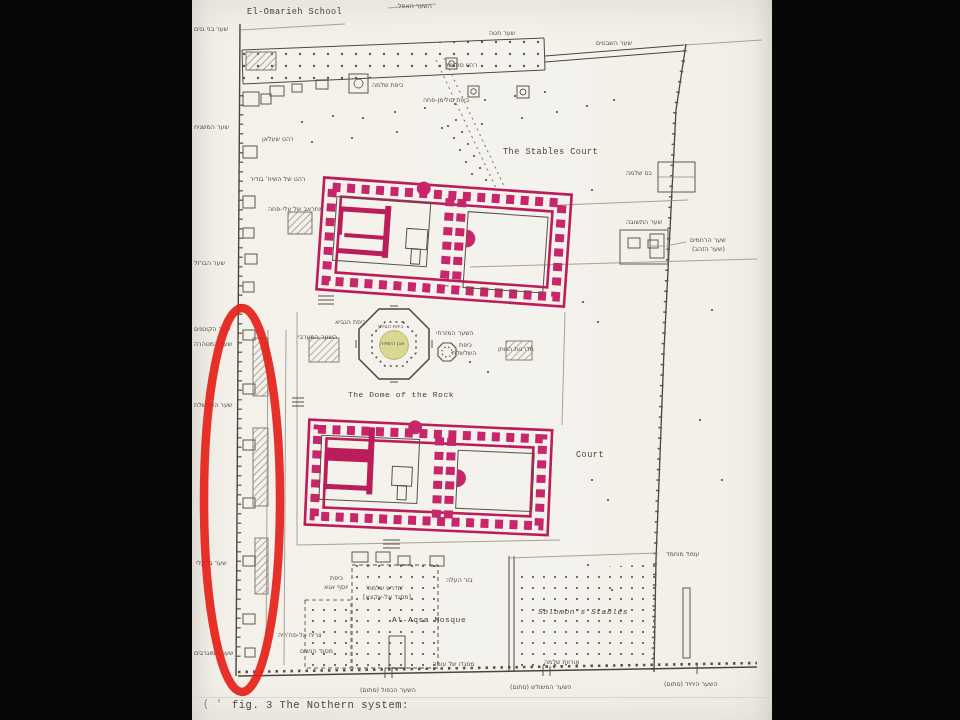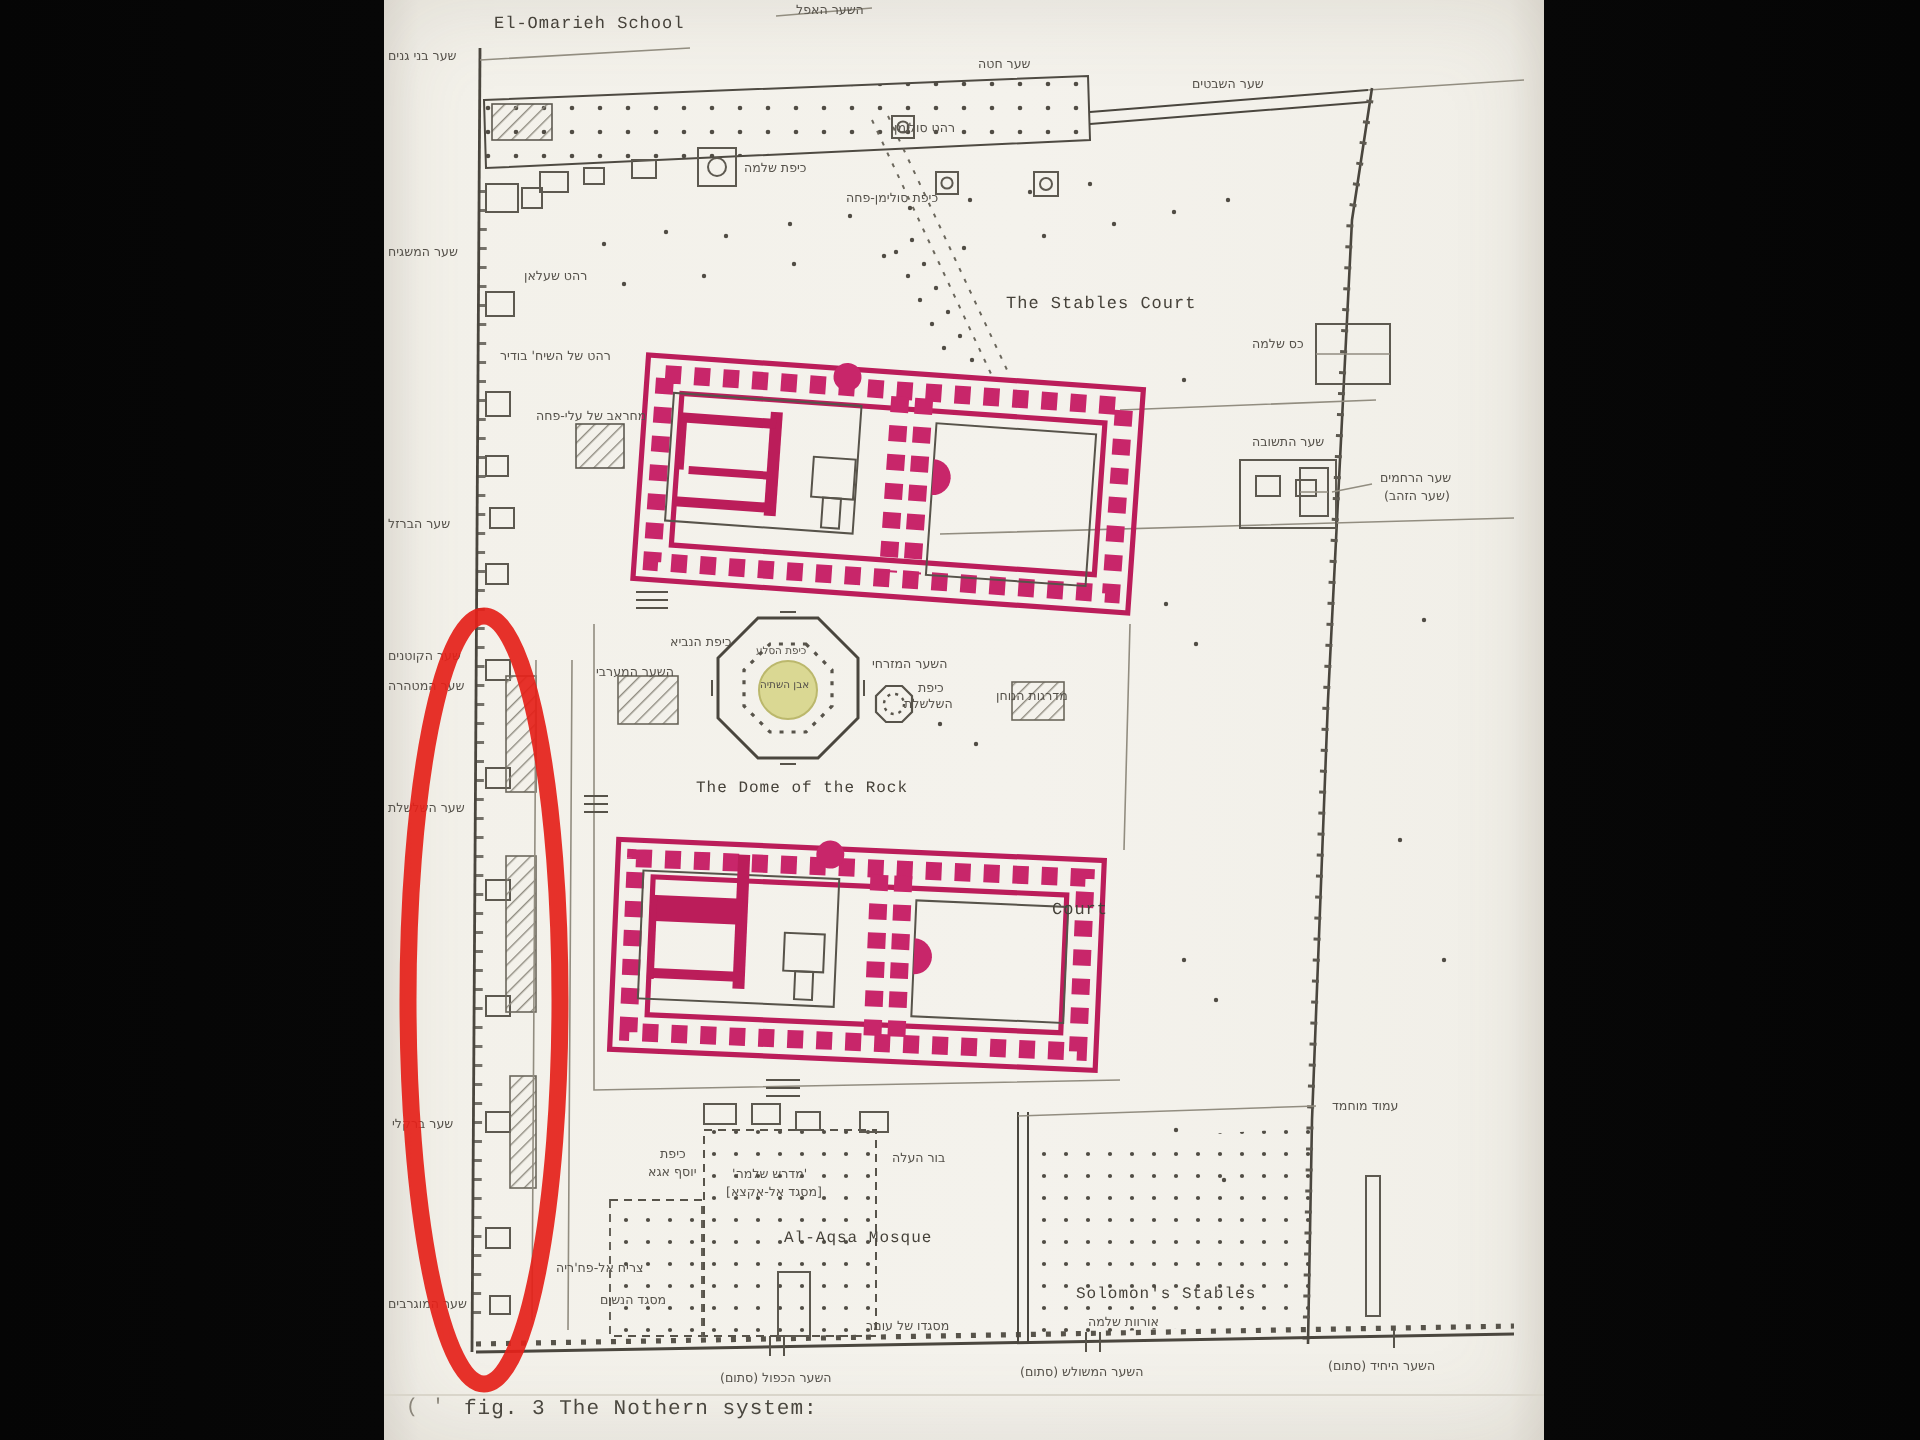--- a/index.html
+++ b/index.html
@@ -221,23 +221,23 @@
       <path class="dk" d="M390 306 h8 M390 382 h8 M356 340 v8 M432 340 v8"></path>
       <polygon points="451,343 456,348 456,356 451,361 443,361 438,356 438,348 443,343" fill="none" stroke="#57534a" stroke-width="1.1"></polygon>
       <circle cx="447" cy="352" r="5" fill="none" stroke="#57534a" stroke-width="1.2" stroke-dasharray="1.5 2.5"></circle>
     </g>
   </svg>
 
   <div class="labels" id="labels">
       <span class="lbl lbl-en" style="left: 247px; top: 8px; font-size: 8.5px;">El-Omarieh School</span>
       <span class="lbl lbl-en" style="left: 503px; top: 148px; font-size: 8.5px;">The Stables Court</span>
       <span class="lbl lbl-en" style="left: 328px; top: 391px; font-size: 8px; margin-left: 20px;">The Dome of the Rock</span>
-      <span class="lbl lbl-en" style="left: 526px; top: 451px; font-size: 8.5px;">Court</span>
+      <span class="lbl lbl-en" style="left: 576px; top: 451px; font-size: 8.5px;">Court</span>
       <span class="lbl lbl-en" style="left: 392px; top: 616px; font-size: 8px;">Al-Aqsa Mosque</span>
-      <span class="lbl lbl-en" style="left: 538px; top: 644px; font-size: 8px;">Solomon's Stables</span>
+      <span class="lbl lbl-en" style="left: 538px; top: 608px; font-size: 8px; font-style: italic;">Solomon's Stables</span>
       <span class="lbl lbl-en" style="left: 232px; top: 700px; font-size: 10.5px; color: rgb(74, 71, 63);">fig. 3  The Nothern system:</span>
       <span class="lbl lbl-en" style="left: 203px; top: 700px; font-size: 10px; color: rgb(138, 133, 122);">( '</span>
       <span class="lbl lbl-he" style="left: 398px; top: 3px;">השער האפל</span>
       <span class="lbl lbl-he" style="left: 489px; top: 30px;">שער חטה</span>
       <span class="lbl lbl-he" style="left: 596px; top: 40px;">שער השבטים</span>
       <span class="lbl lbl-he" style="left: 626px; top: 170px;">כס שלמה</span>
       <span class="lbl lbl-he" style="left: 626px; top: 219px;">שער התשובה</span>
       <span class="lbl lbl-he" style="left: 690px; top: 237px;">שער הרחמים</span>
       <span class="lbl lbl-he" style="left: 692px; top: 246px;">(שער הזהב)</span>
       <span class="lbl lbl-he" style="left: 666px; top: 551px;">עמוד מוחמד</span>

